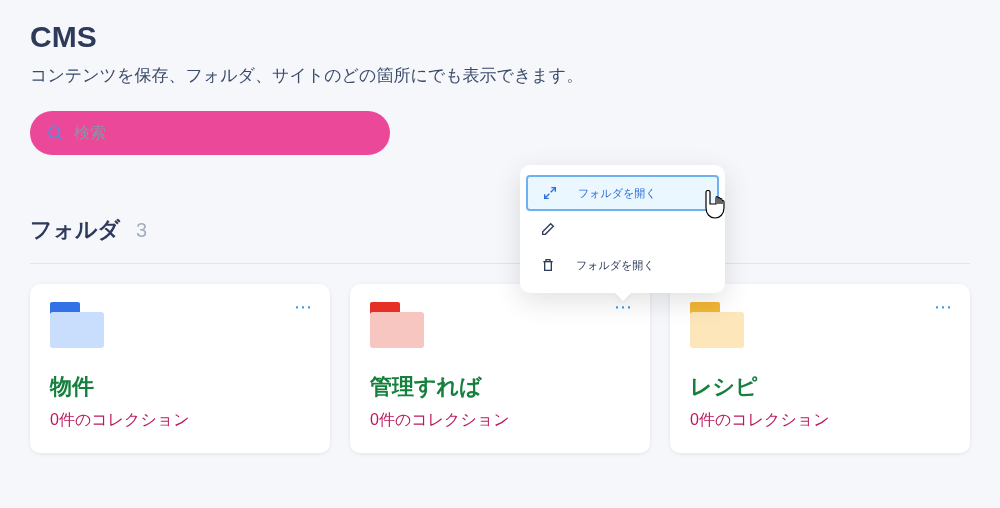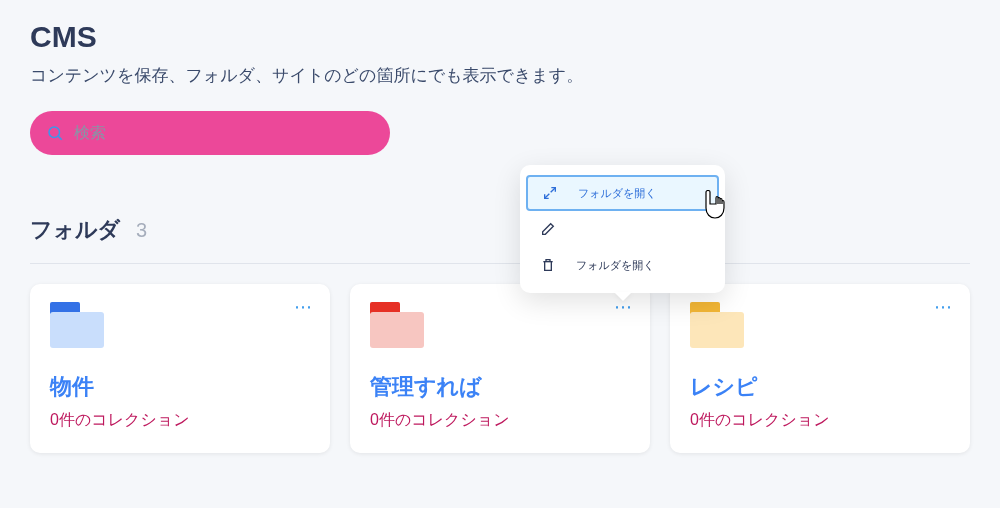--- a/index.html
+++ b/index.html
@@ -125,21 +125,21 @@
     }
     .folder-blue .folder-body { background: #c9defc; }
     .folder-blue .folder-tab { background: #3371e6; }
     .folder-red .folder-body { background: #f7c6c1; }
     .folder-red .folder-tab { background: #e63025; }
     .folder-yellow .folder-body { background: #fde6b9; }
     .folder-yellow .folder-tab { background: #f2b636; }
     .card-title {
       font-size: 22px;
       font-weight: 700;
-      color: #3b82f6;
+      color: #15803d;
       margin-bottom: 8px;
     }
     .card-sub {
       font-size: 16px;
       color: #be185d;
     }
     .context-menu {
       position: absolute;
       top: 165px;
       left: 520px;

